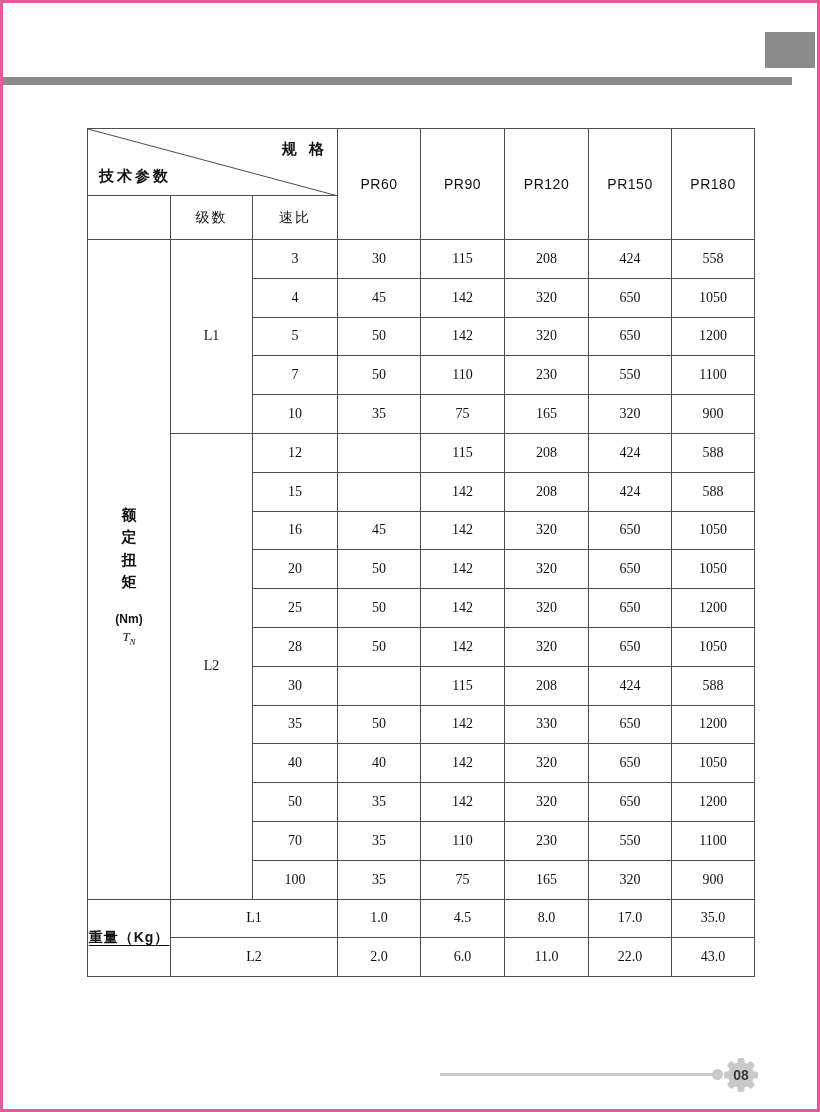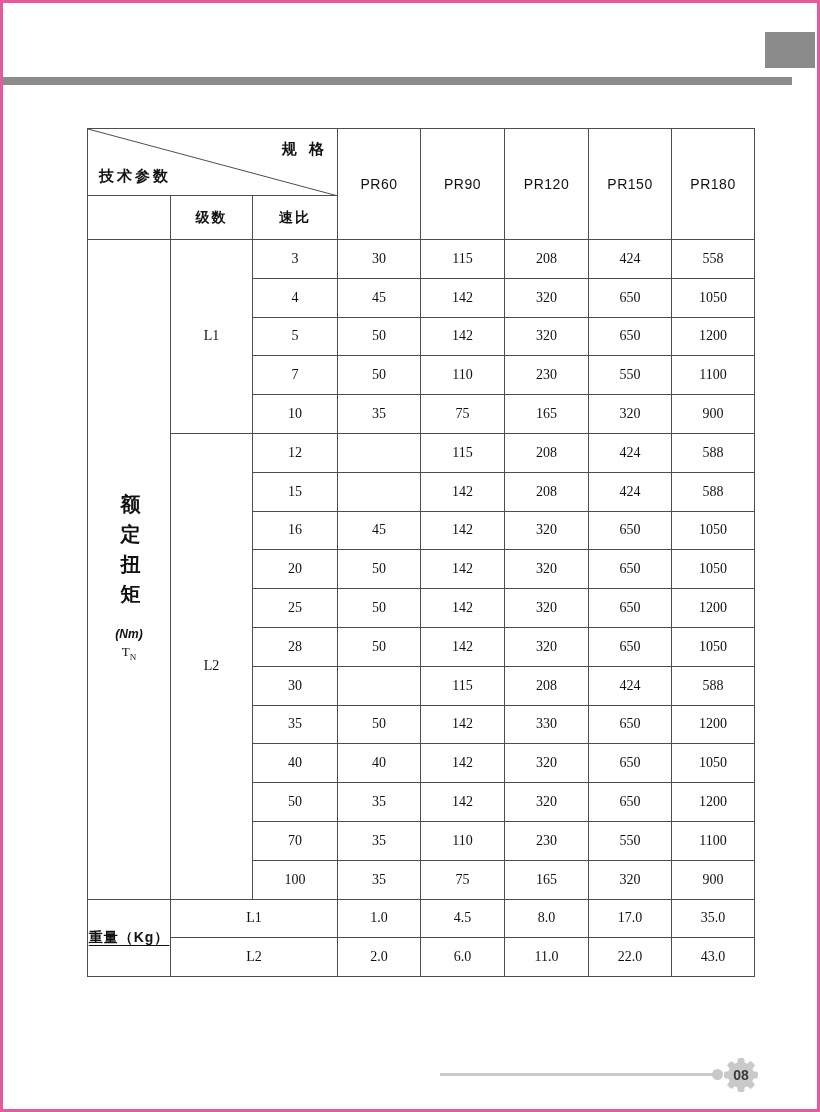--- a/index.html
+++ b/index.html
@@ -34,31 +34,31 @@
   tr.head-row{height:67px;}
   tr.sub-row{height:44px;}
   tr.data-row{height:38.8px;}
   tr.weight-row{height:38.5px;}
 
   td.diag-cell{position:relative;}
   .diag-svg{position:absolute;left:0;top:0;display:block;}
   .corner-bl{position:absolute;left:11px;bottom:9px;font-weight:bold;font-size:15px;letter-spacing:3px;white-space:nowrap;margin-top:26px;}
   .corner-tr{position:absolute;right:9px;top:11px;font-weight:bold;font-size:15px;letter-spacing:4px;white-space:nowrap;}
 
-  .zh-bold{font-weight:bold;font-size:15px;letter-spacing:2px;}
+  .zh-bold{font-weight:normal;font-size:15px;letter-spacing:2px;}
   td.pr-head{font-size:14px;letter-spacing:0.5px;margin-top:7px;}
   .num{font-family:"Liberation Serif",serif;font-size:14px;}
   td.shade{background:var(--shade);}
   td.stage-cell{background:var(--shade);font-family:"Liberation Serif",serif;font-size:14px;}
 
   td.torque-cell{background:#ffffff;}
   .tq-chars{width:17px;margin:12px auto;word-break:break-all;line-height:1.5;
-            font-weight:bold;font-size:20px;}
-  .tq-unit{font-weight:bold;font-size:12px;margin-top:18px;font-style:italic;}
-  .tq-sym{font-family:"Liberation Serif",serif;font-size:13px;margin-top:3px;}
+            font-weight:bold;font-size:15px;}
+  .tq-unit{font-weight:bold;font-size:12px;margin-top:18px;}
+  .tq-sym{font-family:"Liberation Serif",serif;font-style:italic;font-size:13px;margin-top:3px;}
   .tq-sym sub{font-size:9px;}
 
   .weight-label{font-weight:bold;font-size:14px;text-decoration:underline;
                 text-underline-offset:3px;letter-spacing:1px;text-align:center;}
 
   .footer-line{position:absolute;left:440px;top:1073px;width:276px;height:3px;background:var(--rule);}
   .footer-dot{position:absolute;left:712px;top:1069px;width:11px;height:11px;border-radius:50%;background:var(--rule);}
   .gear{position:absolute;left:722px;top:1056px;}
   .gear text{font-family:"Liberation Sans",sans-serif;font-weight:bold;fill:#3a3a3a;}
 </style>

